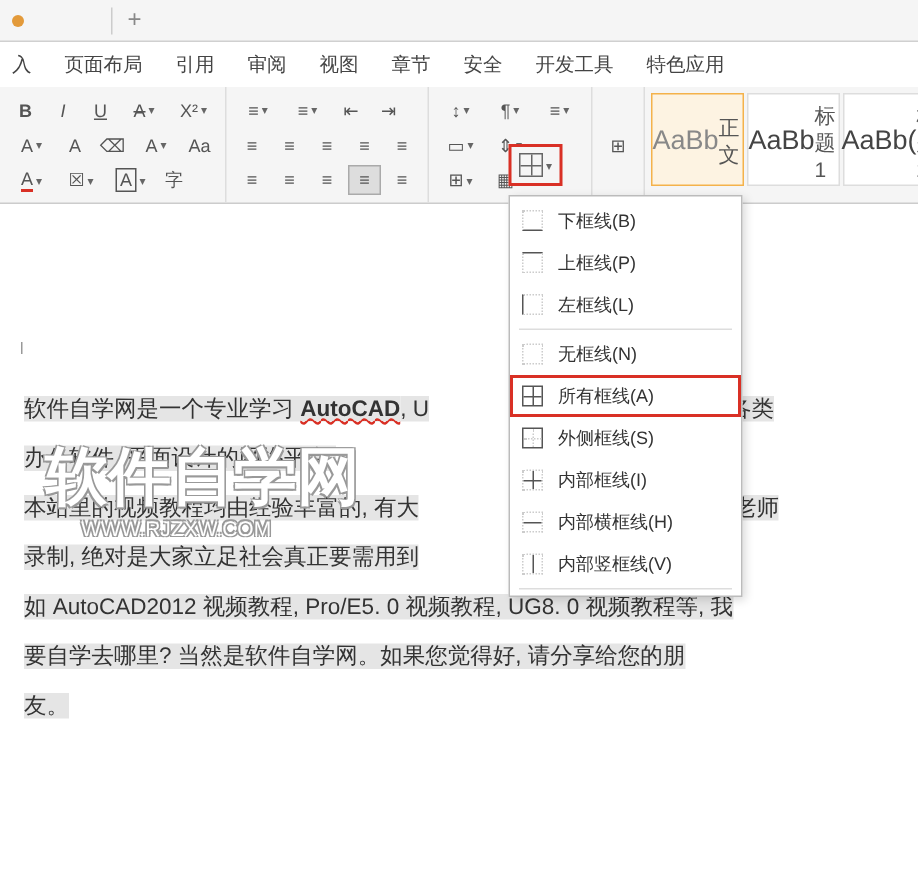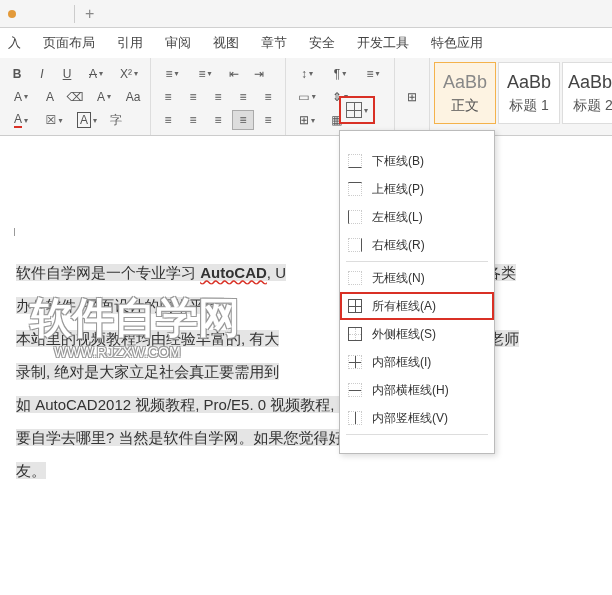--- a/index.html
+++ b/index.html
@@ -17,40 +17,40 @@
     
     .ribbon-content { height: 78px; background: #f5f5f5; border-bottom: 1px solid #ccc; display: flex; position: relative; }
     .ribbon-group { display: flex; padding: 4px 6px; border-right: 1px solid #ddd; }
     .ribbon-col { display: flex; flex-direction: column; justify-content: space-around; height: 70px; }
     .tool-row { display: flex; gap: 3px; align-items: center; height: 24px; }
     .tool-btn { display: flex; align-items: center; justify-content: center; width: 22px; height: 20px; color: #555; cursor: pointer; font-size: 12px; }
     .tool-btn-dd { width: 30px; }
     .dd-arrow { font-size: 8px; margin-left: 2px; color: #666; }
     
     .style-group { display: flex; gap: 2px; padding: 4px 4px; }
-    .style-card { display: flex; flex-direction: column; align-items: center; justify-content: center; width: 62px; height: 62px; border: 1px solid #ddd; background: #fff; cursor: pointer; }
+    .style-card { display: flex; flex-direction: row; align-items: center; justify-content: center; width: 62px; height: 62px; border: 1px solid #ddd; background: #fff; cursor: pointer; }
     .style-card.selected { border: 1px solid #f4b24b; background: #fdf3e2; }
     .style-preview { font-size: 18px; color: #888; }
     .style-preview.dark { color: #444; }
     .style-label { font-size: 14px; color: #555; margin-top: 4px; }
     
     .border-btn-highlight { position: absolute; left: 339px; top: 38px; width: 36px; height: 28px; border: 2px solid #d93025; z-index: 5; display: flex; align-items: center; justify-content: center; background: #f5f5f5; }
     .border-btn-icon { width: 16px; height: 16px; border: 1px solid #666; position: relative; }
     .border-btn-icon::before { content: ''; position: absolute; top: 50%; left: 0; right: 0; border-top: 1px solid #666; }
     .border-btn-icon::after { content: ''; position: absolute; left: 50%; top: 0; bottom: 0; border-left: 1px solid #666; }
     
     .doc-area { position: relative; padding: 20px 16px; background: #fff; }
     .doc-para { line-height: 2.2; font-size: 15px; color: #333; }
     .sel { background: #e5e5e5; }
     .wavy { text-decoration: underline wavy #d93025; font-weight: bold; }
     
     .watermark { position: absolute; left: 30px; top: 290px; font-size: 42px; font-weight: bold; color: #fff; font-family: Arial; text-shadow: -1px -1px 0 #999, 1px -1px 0 #999, -1px 1px 0 #999, 1px 1px 0 #999; z-index: 2; pointer-events: none; }
     .watermark-sub { position: absolute; left: 54px; top: 344px; font-size: 14px; color: #fff; font-family: Arial; text-shadow: -1px -1px 0 #999, 1px -1px 0 #999, -1px 1px 0 #999, 1px 1px 0 #999; z-index: 2; pointer-events: none; }
     
-    .dropdown-menu { position: absolute; left: 339px; top: 130px; width: 156px; background: #fff; border: 1px solid #bbb; box-shadow: 2px 2px 6px rgba(0,0,0,0.15); z-index: 10; padding: 16px 0; }
+    .dropdown-menu { position: absolute; left: 339px; top: 130px; width: 156px; background: #fff; border: 1px solid #bbb; box-shadow: 2px 2px 6px rgba(0,0,0,0.15); z-index: 10; padding: 2px 0; }
     .menu-item { display: flex; align-items: center; height: 28px; padding: 0 6px; cursor: pointer; font-size: 12px; color: #333; }
     .menu-item.highlighted { outline: 2px solid #d93025; outline-offset: -2px; }
     .menu-icon { width: 18px; height: 18px; margin-right: 8px; display: flex; align-items: center; justify-content: center; position: relative; }
     .bicon { width: 14px; height: 14px; position: relative; }
     .bicon-bottom { border-bottom: 1.5px solid #555; border-top: 1px dotted #ccc; border-left: 1px dotted #ccc; border-right: 1px dotted #ccc; }
     .bicon-top { border-top: 1.5px solid #555; border-bottom: 1px dotted #ccc; border-left: 1px dotted #ccc; border-right: 1px dotted #ccc; }
     .bicon-left { border-left: 1.5px solid #555; border-top: 1px dotted #ccc; border-bottom: 1px dotted #ccc; border-right: 1px dotted #ccc; }
     .bicon-right { border-right: 1.5px solid #555; border-top: 1px dotted #ccc; border-bottom: 1px dotted #ccc; border-left: 1px dotted #ccc; }
     .bicon-none { border: 1px dotted #ccc; }
     .bicon-all { border: 1.5px solid #555; }
@@ -219,26 +219,20 @@
         <span class="bicon bicon-top"></span>
       </span>
       <span>上框线(P)</span>
     </div>
   <div class="menu-item">
       <span class="menu-icon">
         <span class="bicon bicon-left"></span>
       </span>
       <span>左框线(L)</span>
     </div>
-  <div class="menu-item">
-      <span class="menu-icon">
-        <span class="bicon bicon-right"></span>
-      </span>
-      <span>右框线(R)</span>
-    </div>
   <div class="menu-sep"></div>
   <div class="menu-item">
       <span class="menu-icon">
         <span class="bicon bicon-none"></span>
       </span>
       <span>无框线(N)</span>
     </div>
   <div class="menu-item highlighted">
       <span class="menu-icon">
         <span class="bicon bicon-all"></span>

